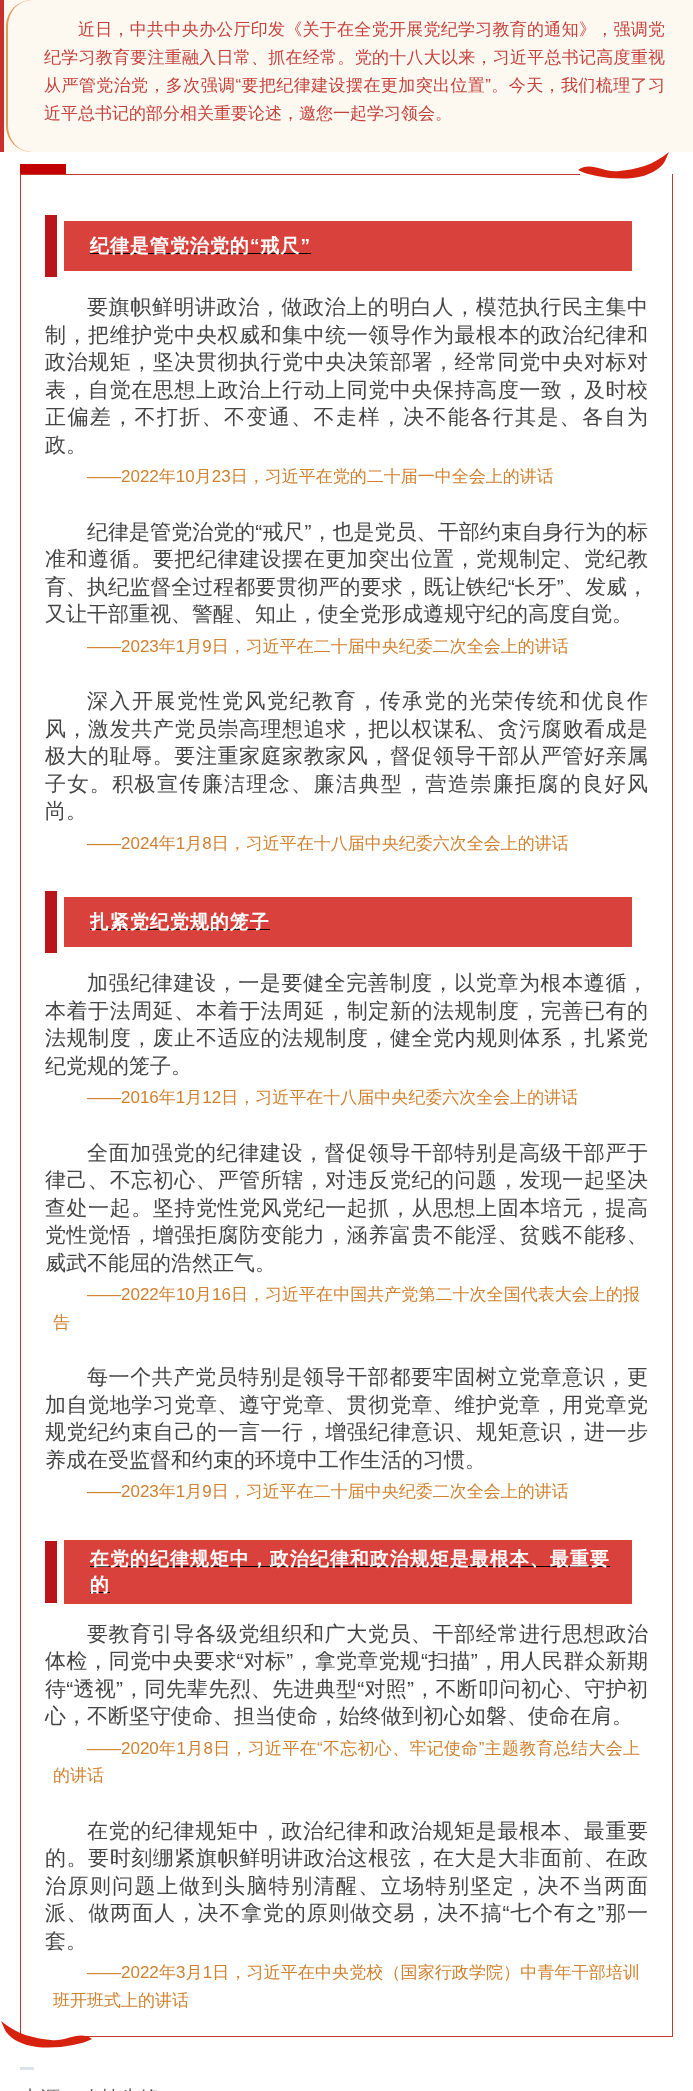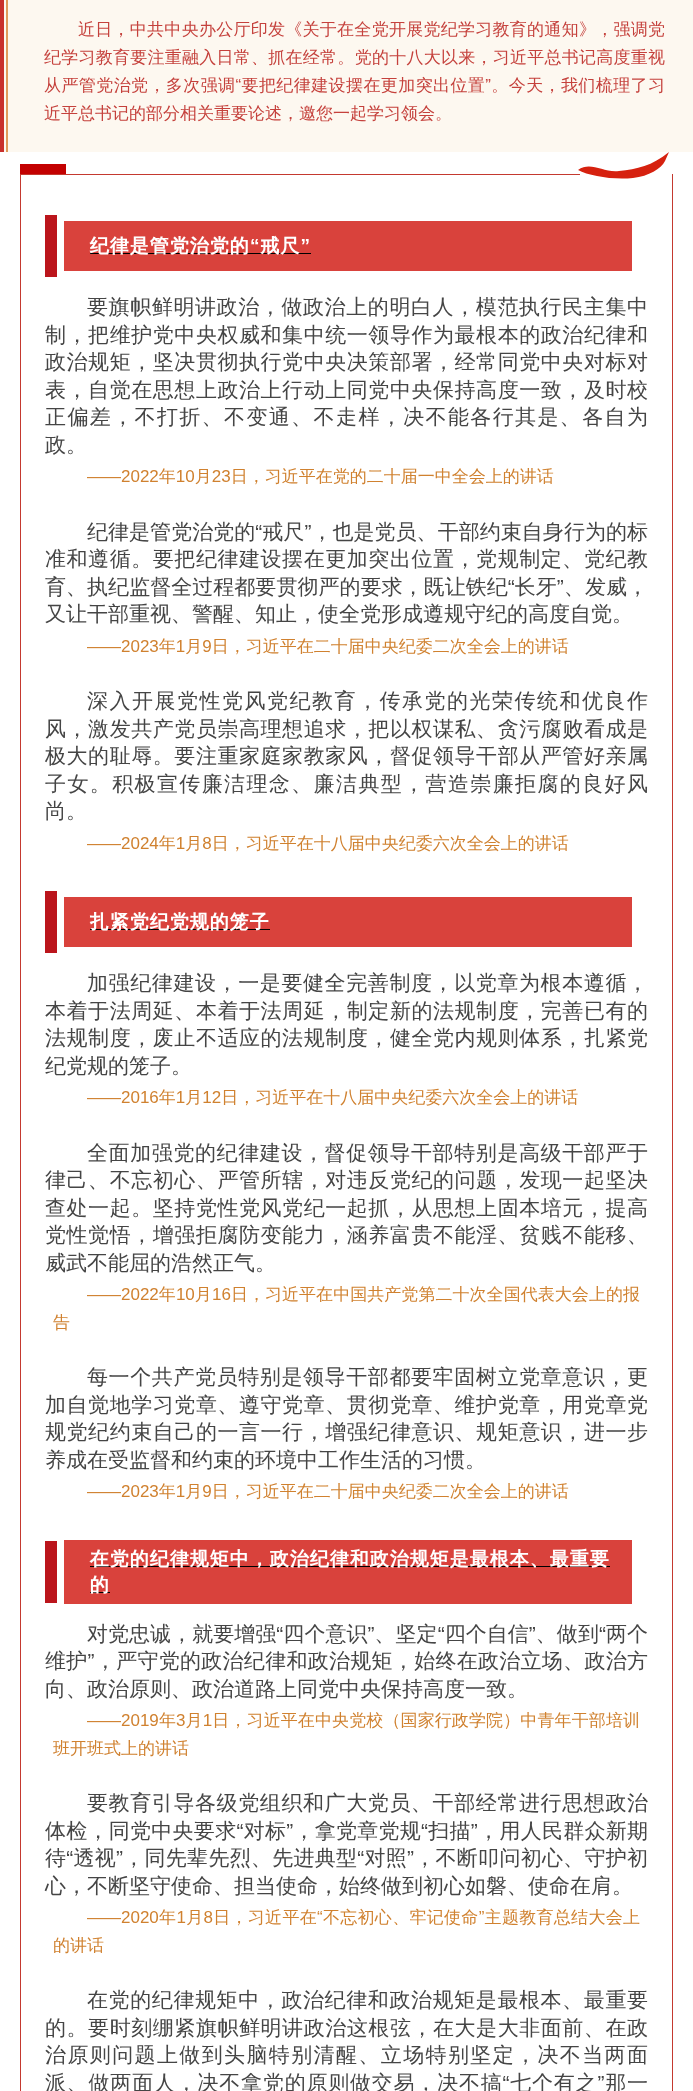--- a/index.html
+++ b/index.html
@@ -27,20 +27,21 @@
   
   .intro-box{
     background:var(--intro-bg);
     border-left:4px solid var(--intro-border-red);
     margin-bottom:22px;
   }
   .intro-inner{
     border-left:2px solid var(--intro-border-orange);
     margin-left:2px;
     padding:16px 28px 24px 36px;
+    border-radius:26px;
   }
   .intro-text{
     color:var(--intro-text);
     font-size:17px;
     line-height:28px;
     text-indent:2em;
     text-align:justify;
   }
   
   .content-box{
@@ -193,24 +194,20 @@
       <p class="attribution">——2023年1月9日，习近平在二十届中央纪委二次全会上的讲话</p>
     </div>
   </div>
 
   <div class="section">
     <div class="section-header">
       <div class="header-bar"></div>
       <h2 class="header-banner">在党的纪律规矩中，政治纪律和政治规矩是最根本、最重要的</h2>
     </div>
     <div class="quote">
-      <p class="quote-text">对党忠诚，就要增强“四个意识”、坚定“四个自信”、做到“两个维护”，严守党的政治纪律和政治规矩，始终在政治立场、政治方向、政治原则、政治道路上同党中央保持高度一致。</p>
-      <p class="attribution">——2019年3月1日，习近平在中央党校（国家行政学院）中青年干部培训班开班式上的讲话</p>
-    </div>
-    <div class="quote">
       <p class="quote-text">要教育引导各级党组织和广大党员、干部经常进行思想政治体检，同党中央要求“对标”，拿党章党规“扫描”，用人民群众新期待“透视”，同先辈先烈、先进典型“对照”，不断叩问初心、守护初心，不断坚守使命、担当使命，始终做到初心如磐、使命在肩。</p>
       <p class="attribution">——2020年1月8日，习近平在“不忘初心、牢记使命”主题教育总结大会上的讲话</p>
     </div>
     <div class="quote">
       <p class="quote-text">在党的纪律规矩中，政治纪律和政治规矩是最根本、最重要的。要时刻绷紧旗帜鲜明讲政治这根弦，在大是大非面前、在政治原则问题上做到头脑特别清醒、立场特别坚定，决不当两面派、做两面人，决不拿党的原则做交易，决不搞“七个有之”那一套。</p>
       <p class="attribution">——2022年3月1日，习近平在中央党校（国家行政学院）中青年干部培训班开班式上的讲话</p>
     </div>
   </div>
 </div>
 

